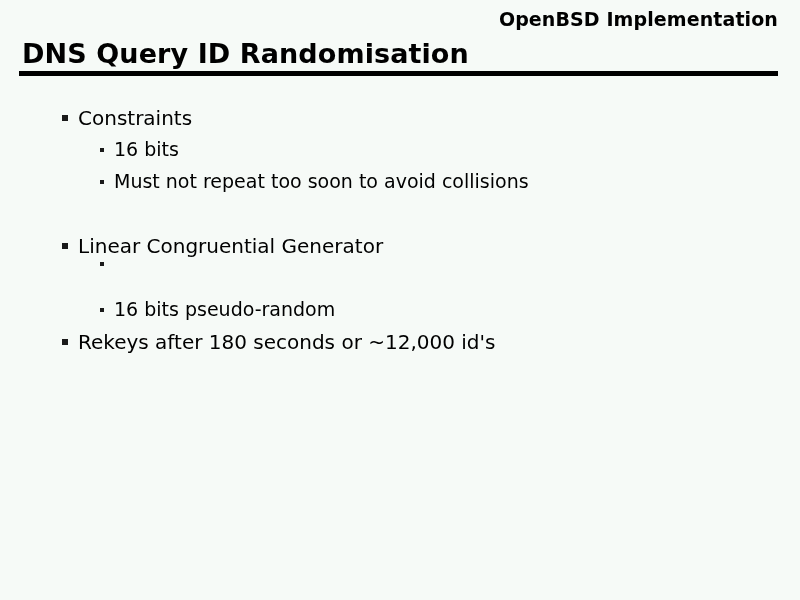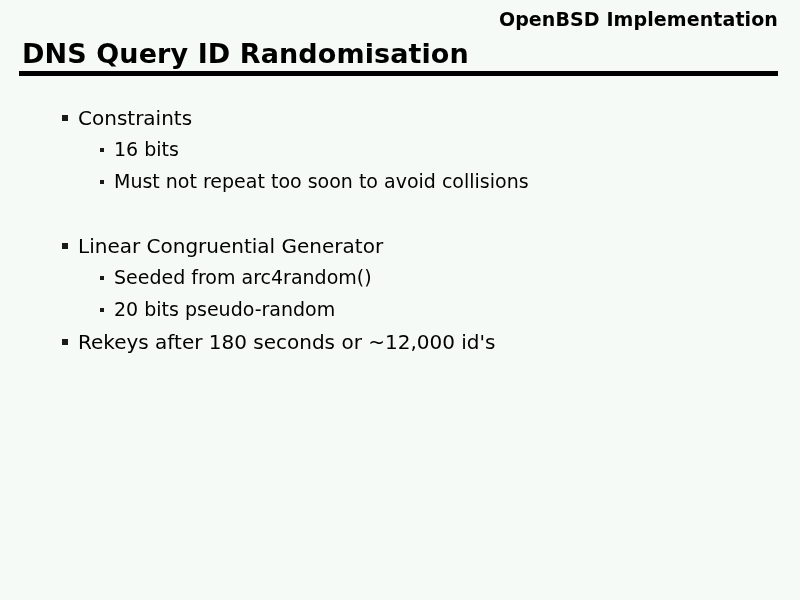--- a/index.html
+++ b/index.html
@@ -132,26 +132,25 @@
       <span class="bullet-text"></span>
     </div>
 
     <div class="bullet-row level-1">
       <span class="marker"></span>
       <span class="bullet-text">Linear Congruential Generator</span>
     </div>
 
     <div class="bullet-row level-2">
       <span class="marker"></span>
-      <span class="bullet-text">Seeded from arc4random()</span>
     </div>
 
     <div class="bullet-row level-2">
       <span class="marker"></span>
-      <span class="bullet-text">20 bits pseudo-random</span>
+      <span class="bullet-text">16 bits pseudo-random</span>
     </div>
 
     <div class="bullet-row level-1">
       <span class="marker"></span>
       <span class="bullet-text">Rekeys after 180 seconds or ~12,000 id's</span>
     </div>
 
 
   </div>
 </div>

